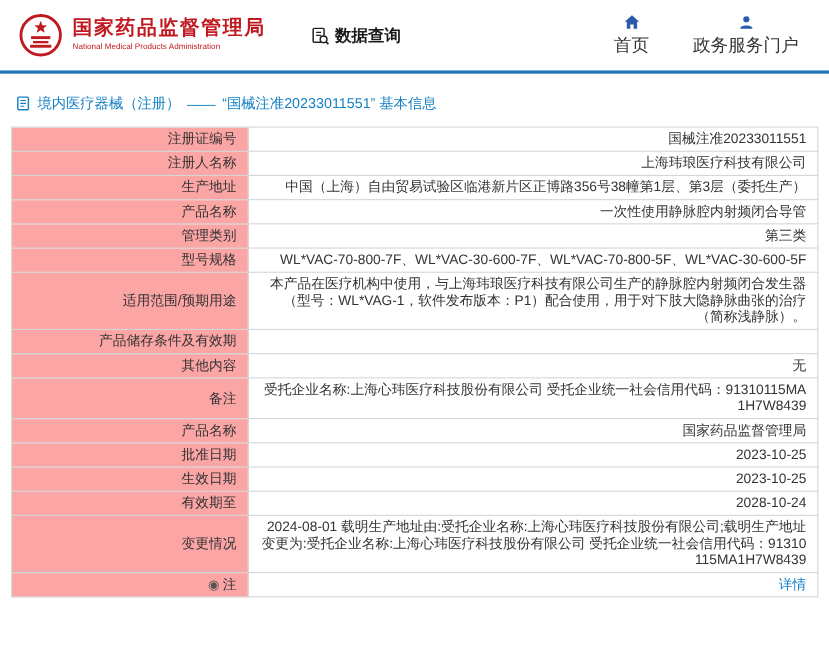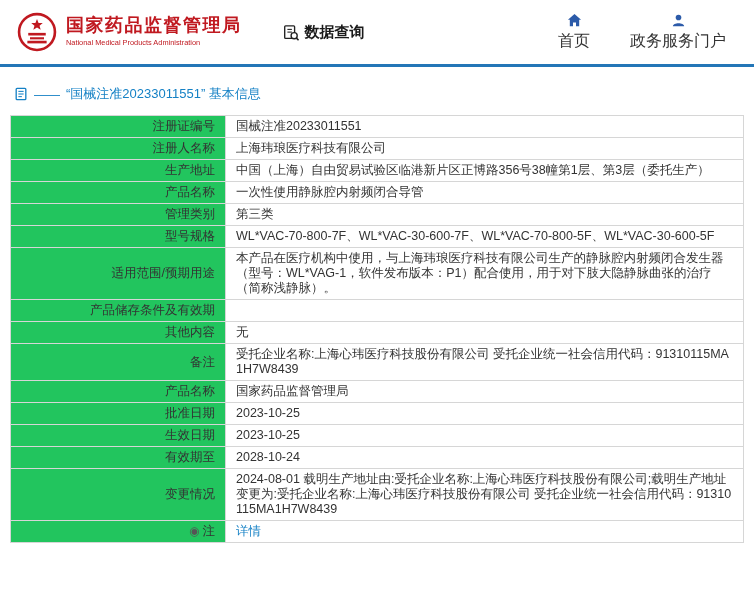--- a/index.html
+++ b/index.html
@@ -20,22 +20,22 @@
   .blue-line { height:3px; background:#2376b7; }
 
   
   main { padding:16px 10px 0; }
   .breadcrumb { display:flex; align-items:center; gap:6px; color:#1581c5; font-size:13px; margin:2px 4px 12px; }
   .crumb-icon { display:inline-flex; width:14px; height:14px; }
 
   table { width:734px; border-collapse:collapse; table-layout:fixed; }
   th, td { border:1px solid #d6d6d6; font-size:12.5px; font-weight:normal;
     padding:3px 10px; line-height:15px; vertical-align:middle; }
-  th { width:215px; text-align:right; background:#22c55e; color:#333; white-space:nowrap;margin-top:20px; }
-  td { text-align:left; word-break:break-all; color:#333; }
+  th { width:215px; text-align:right; background:#fca5a5; color:#333; white-space:nowrap;margin-top:20px; }
+  td { text-align:right; word-break:break-all; color:#333; }
   .detail-link { color:#1581c5; text-decoration:none; cursor:pointer; }
   .note-glyph { color:#555; margin-right:3px; font-size:12px; }
 </style>
 </head>
 <body>
 
 <header class="topbar">
   <div class="brand">
     <span class="emblem">
       <svg viewBox="0 0 48 48" width="42" height="42">
@@ -91,20 +91,21 @@
 <main>
   <div class="breadcrumb">
     <span class="crumb-icon">
       <svg viewBox="0 0 16 16" width="14" height="14">
         <rect x="2.5" y="1.5" width="11" height="13" rx="1" fill="none" stroke="#1581c5" stroke-width="1.5"></rect>
         <line x1="5" y1="5" x2="11" y2="5" stroke="#1581c5" stroke-width="1.2"></line>
         <line x1="5" y1="8" x2="11" y2="8" stroke="#1581c5" stroke-width="1.2"></line>
         <line x1="5" y1="11" x2="9" y2="11" stroke="#1581c5" stroke-width="1.2"></line>
       </svg>
     </span>
+    <span>境内医疗器械（注册）</span>
     <span>——</span>
     <span>“国械注准20233011551” 基本信息</span>
   </div>
 
   <table>
     <tbody>
         <tr>
           <th>注册证编号</th>
           <td>国械注准20233011551</td>
         </tr>

